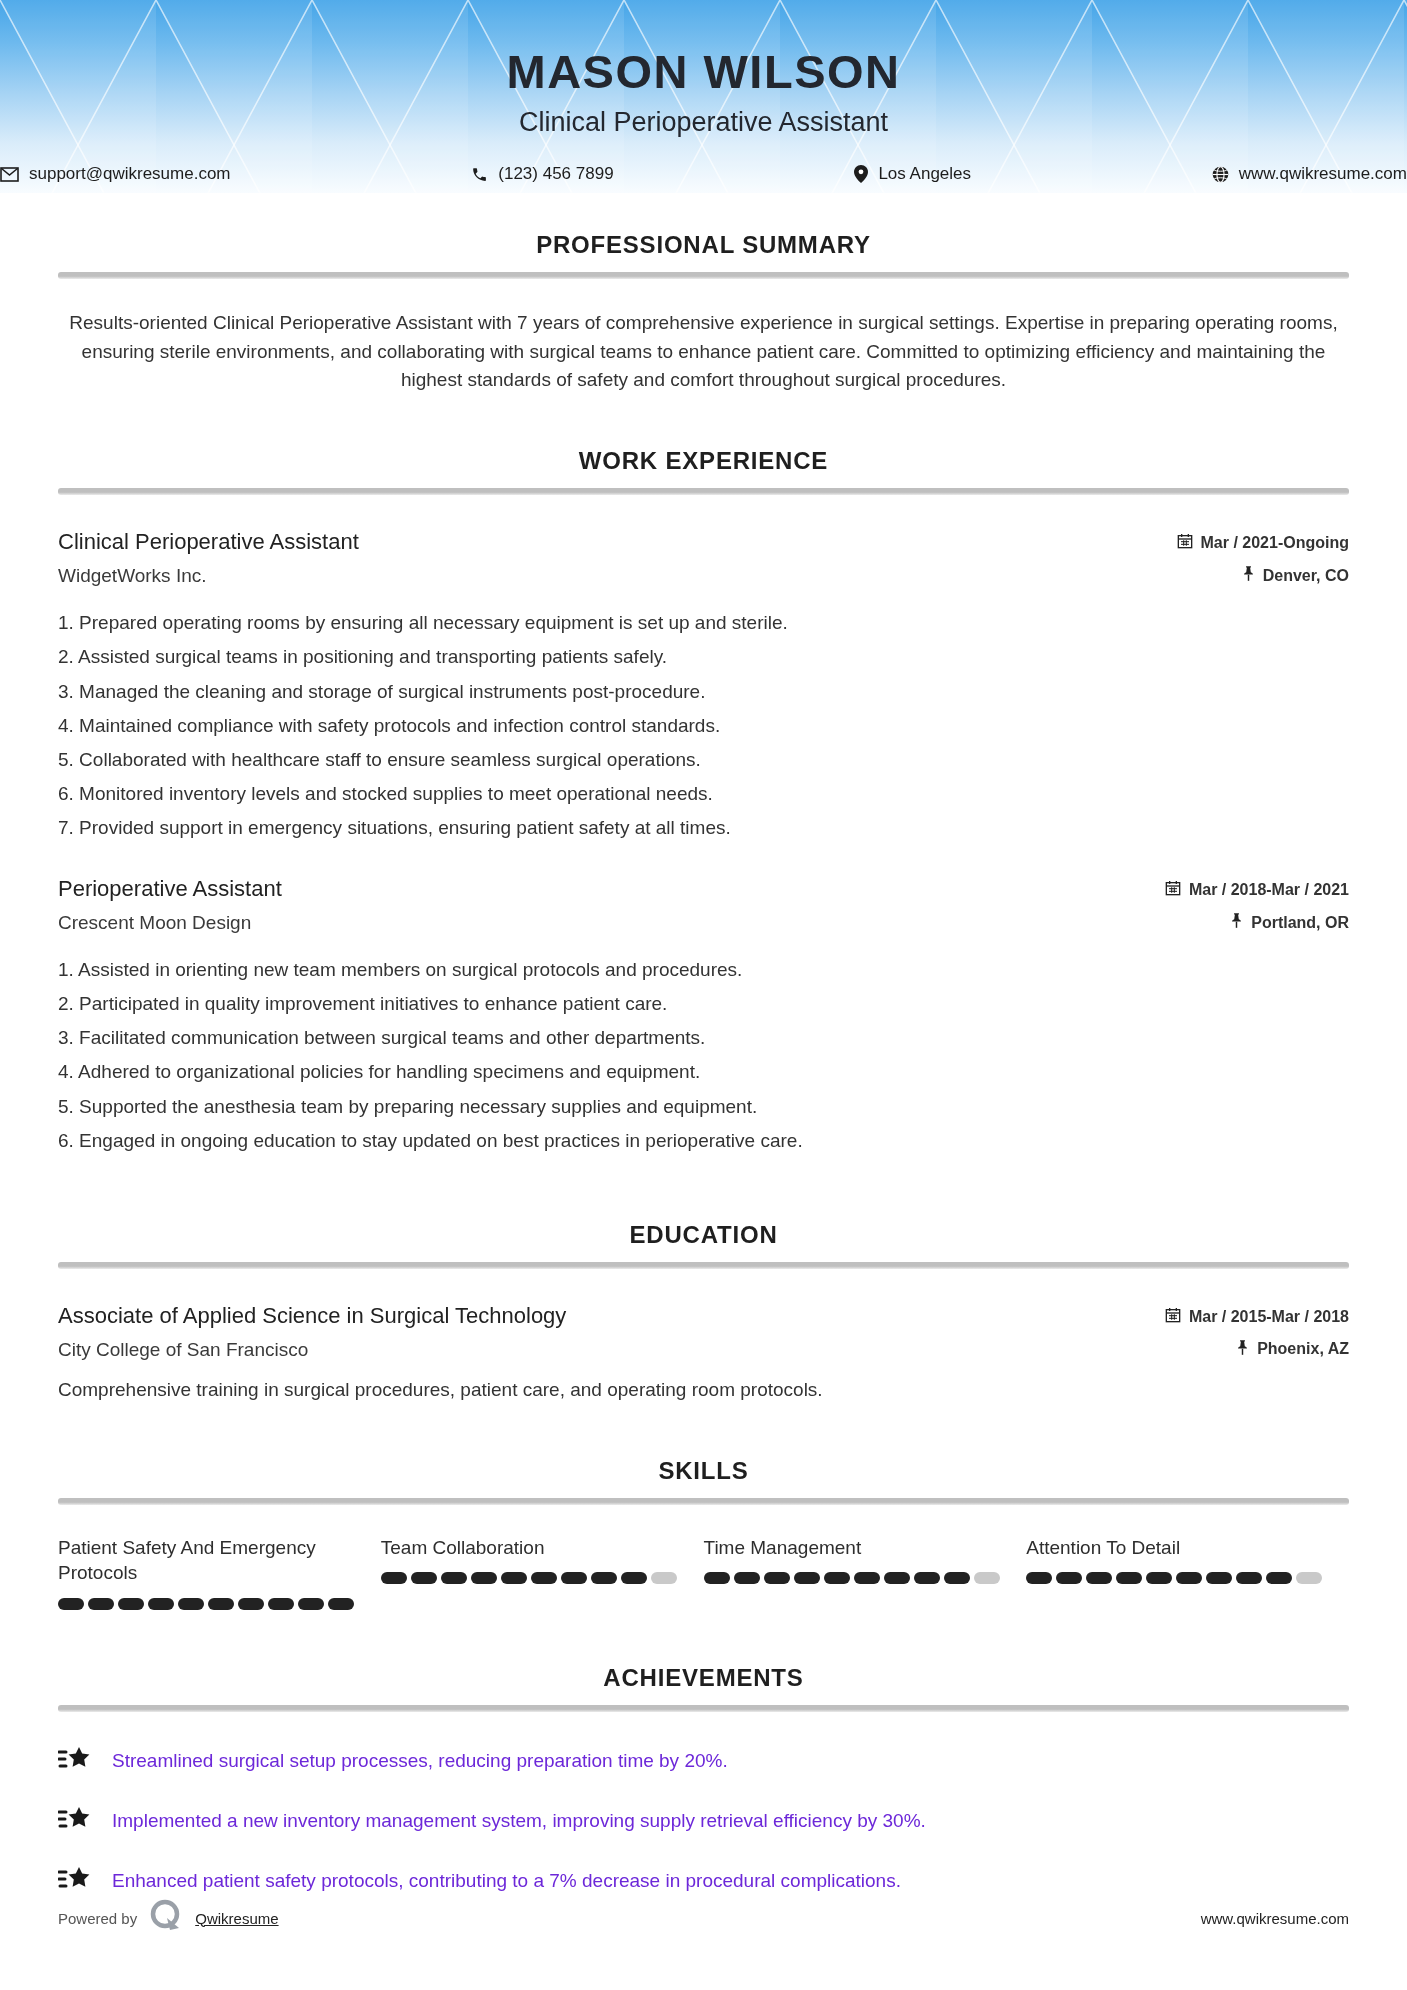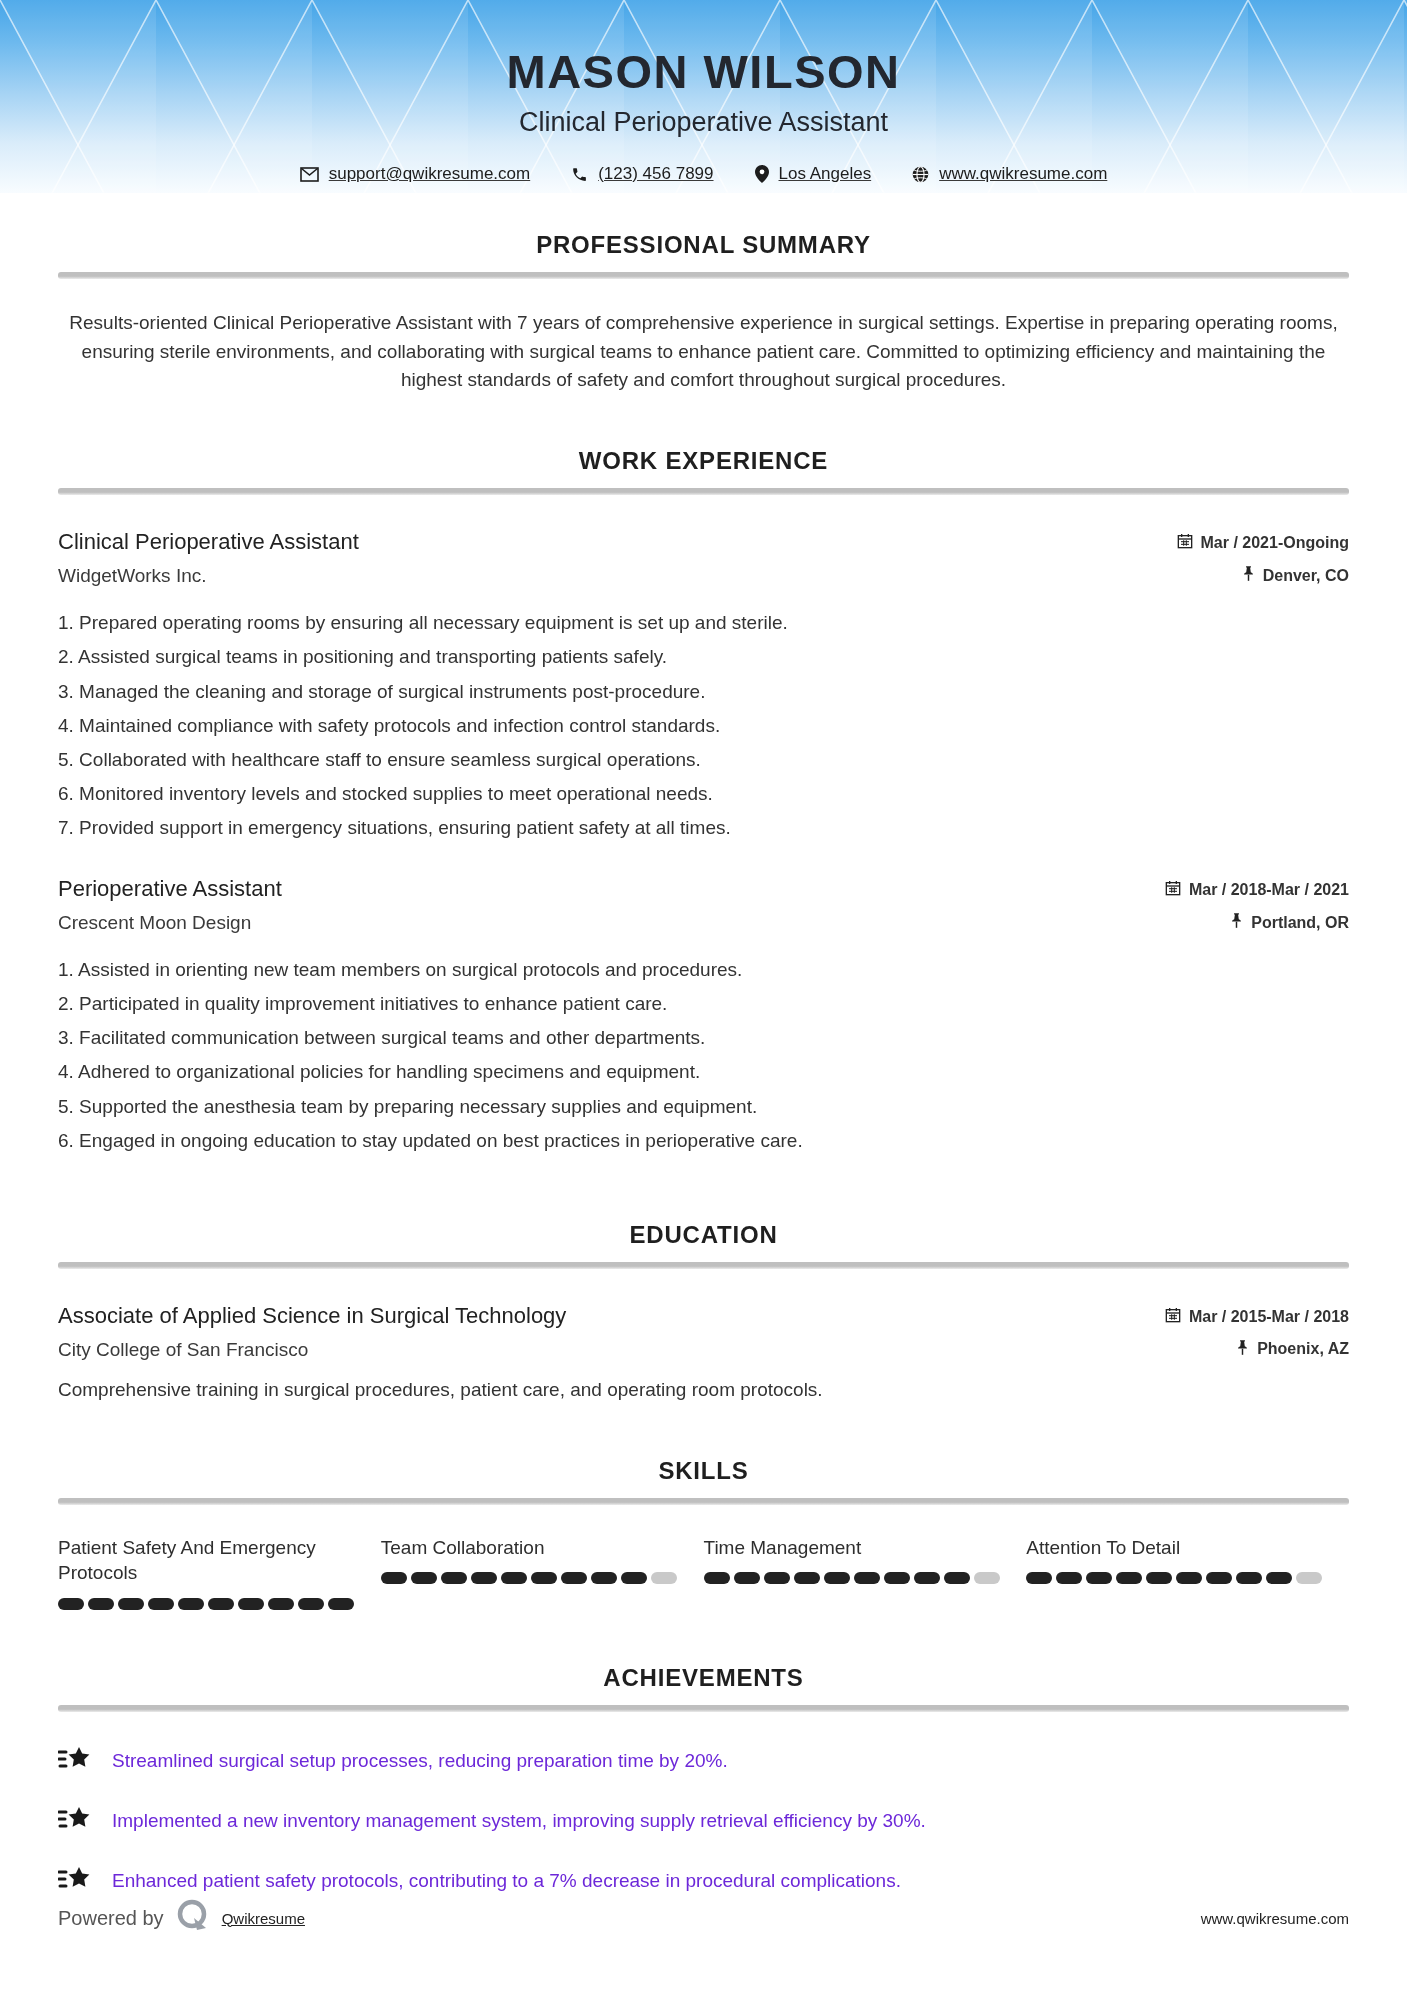--- a/index.html
+++ b/index.html
@@ -7,21 +7,21 @@
   body { font-family:"Liberation Sans", sans-serif; color:#3a3a3a; }
   .page { width:1407px; height:1990px; margin:0 auto; display:flex; flex-direction:column; background:#fff; overflow:hidden; }
 
   
   .header { position:relative; height:218px; width:100%; overflow:hidden;
     background:linear-gradient(180deg,#45a5e8 0%, #6db9ee 22%, #a5d3f4 48%, #d9ecfa 74%, #f8fcff 100%); }
   .header svg.pattern { position:absolute; inset:0; width:100%; height:100%; }
   .header-inner { position:relative; z-index:2; text-align:center; padding-top:48px; }
   .name { font-size:47px; font-weight:800; letter-spacing:1.5px; color:#23272f; line-height:1; }
   .subtitle { font-size:27px; font-weight:400; color:#23272f; margin-top:12px; }
-  .contact-row { display:flex; justify-content:center; align-items:center; gap:41px; margin-top:26px;text-decoration:underline; }
+  .contact-row { display:flex; justify-content:space-between; align-items:center; gap:41px; margin-top:26px; }
   .contact-item { display:flex; align-items:center; gap:10px; font-size:17px; color:#1d1d1d; }
   .contact-item svg { display:block; }
 
   
   .content { padding:0 58px; flex:1; }
   .section-heading { text-align:center; font-size:24px; font-weight:700; letter-spacing:0.8px; color:#1f1f1f; }
   .divider { height:7px; border-radius:3px; margin-top:13px;
     background:linear-gradient(180deg,#bfbfbf 0%, #bfbfbf 60%, #ebebeb 100%); }
   .summary-heading { margin-top:38px; }
   .summary-text { margin-top:30px; font-size:19px; line-height:1.52; color:#333;text-align:center; }
@@ -49,21 +49,21 @@
   .achievements-heading { margin-top:54px; }
   .achievements-list { margin-top:32px; }
   .achievement { display:flex; align-items:center; gap:20px; margin-top:26px; }
   .achievement:first-child { margin-top:0; }
   .achievement-text { font-size:19px; color:#6d28d9; }
   .ach-icon { flex:0 0 auto; }
 
   
   .footer { margin-top:auto; padding:0 58px 52px; display:flex; justify-content:space-between; align-items:center; }
   .footer-left { display:flex; align-items:center; gap:12px; }
-  .powered-by { font-size:20px; color:#555; }
+  .powered-by { font-size:15px; color:#555; }
   .brand-link { font-size:15px; color:#222; text-decoration:underline; cursor:pointer; }
   .footer-site { font-size:15px; color:#222; }
 </style>
 </head>
 <body>
 
 <div class="page">
 
   <div class="header">
     <svg class="pattern" xmlns="http://www.w3.org/2000/svg" preserveAspectRatio="none">

